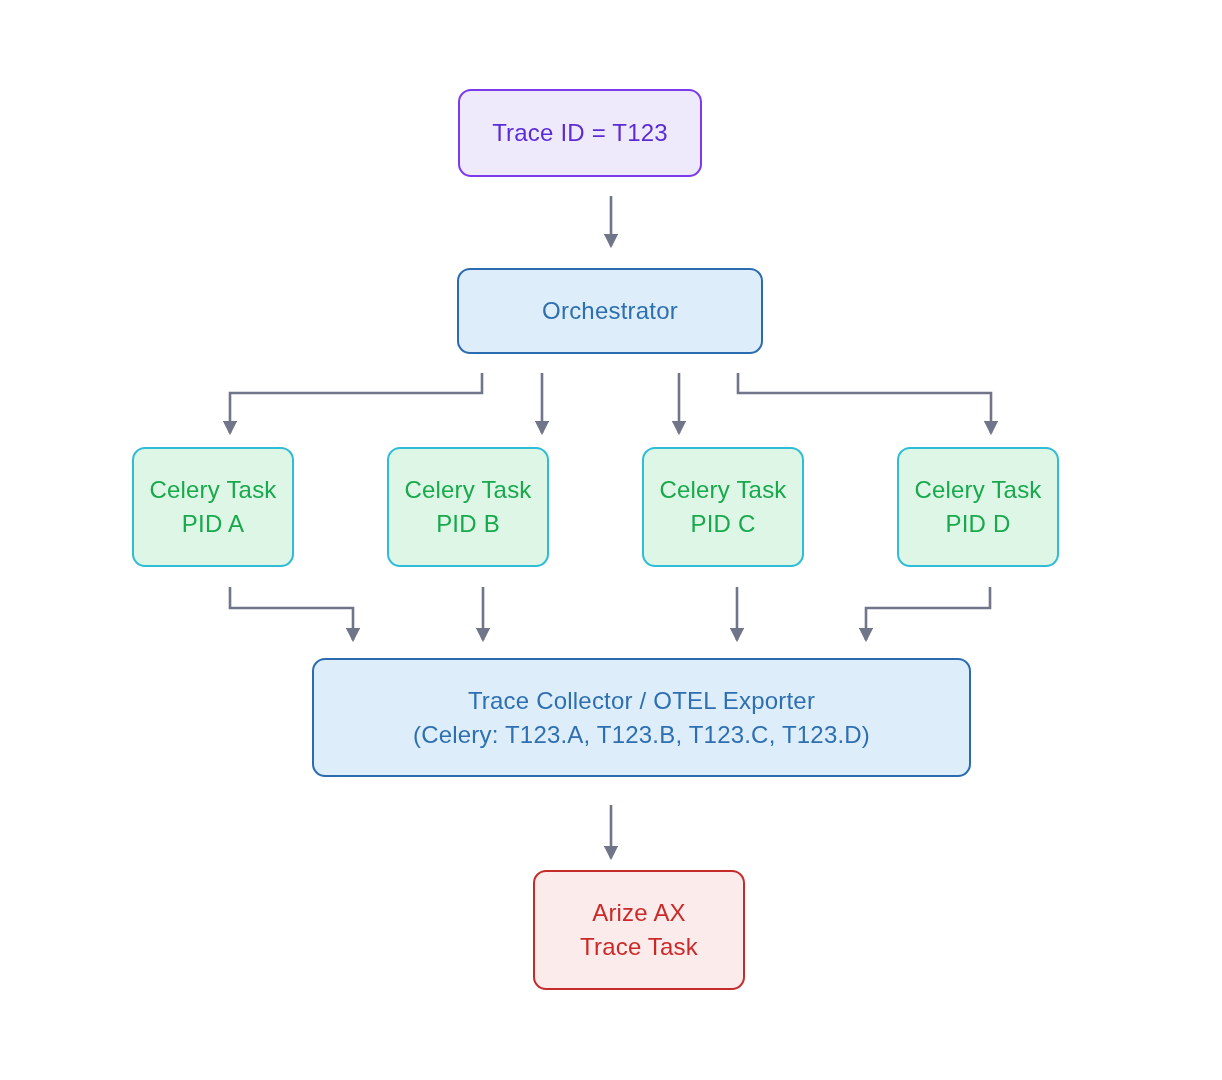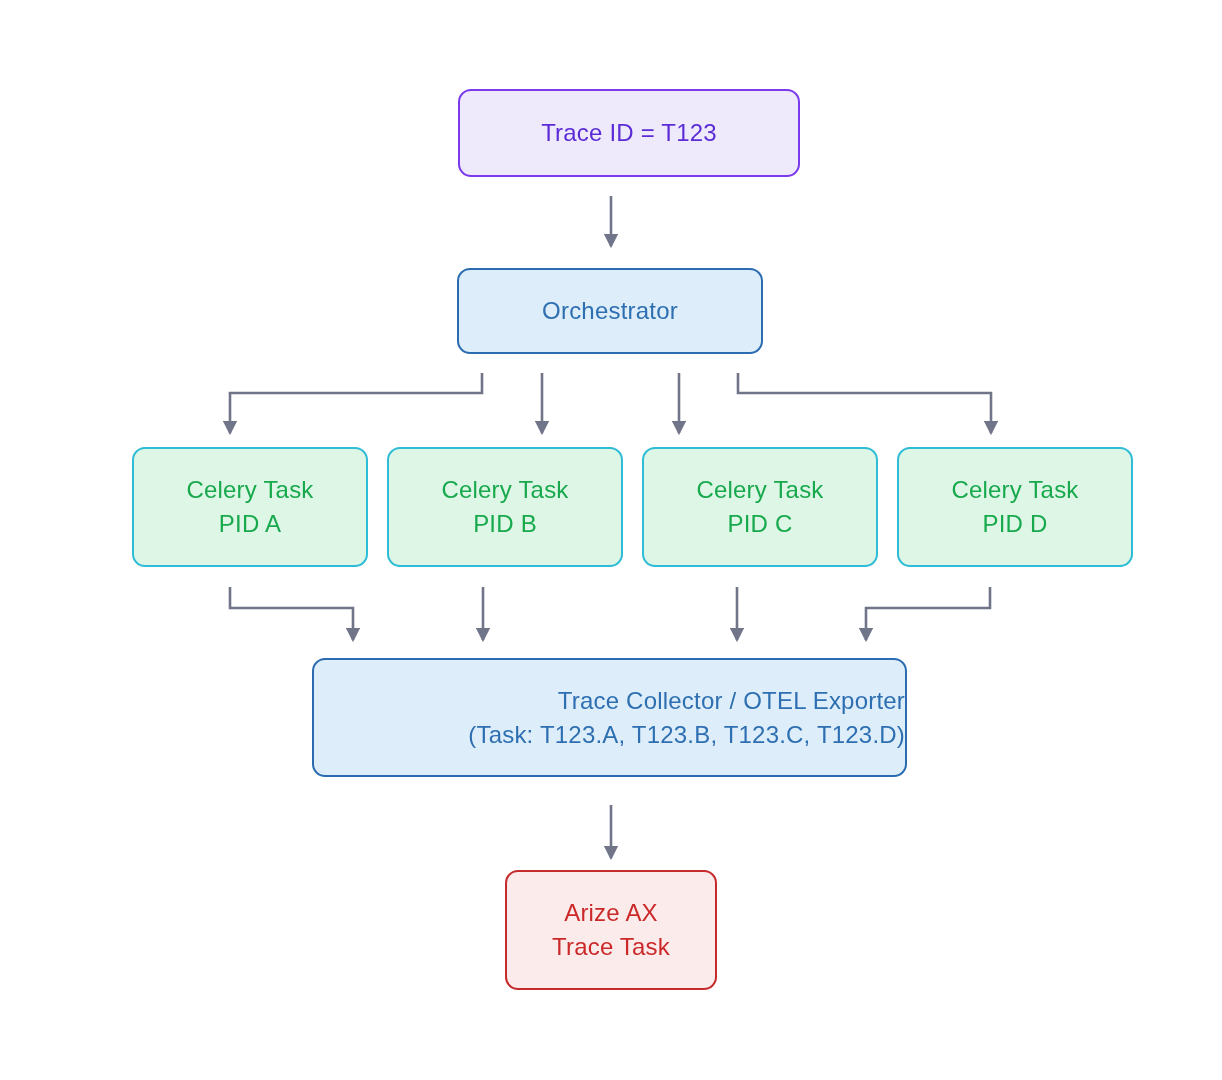--- a/index.html
+++ b/index.html
@@ -42,48 +42,48 @@
     flex-direction: column;
     align-items: center;
     justify-content: center;
     text-align: center;
     font-size: 24px;
     font-weight: 500;
     line-height: 34px;
     letter-spacing: 0.2px;
   }
   .node-trace-id {
-    left: 458px; top: 89px; width: 342px; height: 88px;
+    left: 458px; top: 89px; width: 244px; height: 88px;
     border-color: var(--purple-border, #7c3aed);
     background: var(--purple-bg, #eeeafb);
     color: var(--purple-text, #5b2bd6);
   }
   .node-blue {
     border-color: var(--blue-border, #2b6cb0);
     background: var(--blue-bg, #ddeefa);
     color: var(--blue-text, #2e6fb2);
   }
   .node-orchestrator {
     left: 457px; top: 268px; width: 306px; height: 86px; align-items: center;
   }
   .node-task {
-    top: 447px; width: 236px; height: 120px;
+    top: 447px; width: 162px; height: 120px;
     border-color: var(--teal-border, #2fbcd6);
     background: var(--green-bg, #ddf6e6);
     color: var(--green-text, #17a94c);
   }
   .node-task-a { left: 132px; }
   .node-task-b { left: 387px; }
   .node-task-c { left: 642px; }
   .node-task-d { left: 897px; }
   .node-collector {
-    left: 312px; top: 658px; width: 595px; height: 119px; align-items: flex-end;
+    left: 312px; top: 658px; width: 659px; height: 119px;
   }
   .node-arize {
-    left: 505px; top: 870px; width: 212px; height: 120px;
+    left: 533px; top: 870px; width: 212px; height: 120px;
     border-color: var(--red-border, #c62b2b);
     background: var(--red-bg, #fcebeb);
     color: var(--red-text, #cb2929);
   }
 </style>
 </head>
 <body>
 
 <div class="canvas">
 
@@ -128,21 +128,21 @@
     <span>PID C</span>
   </div>
 
   <div class="node node-task node-task-d">
     <span>Celery Task</span>
     <span>PID D</span>
   </div>
 
   <div class="node node-blue node-collector">
     <span>Trace Collector / OTEL Exporter</span>
-    <span>(Task: T123.A, T123.B, T123.C, T123.D)</span>
+    <span>(Celery: T123.A, T123.B, T123.C, T123.D)</span>
   </div>
 
   <div class="node node-arize">
     <span>Arize AX</span>
     <span>Trace Task</span>
   </div>
 
 </div>
 
 </body></html>

